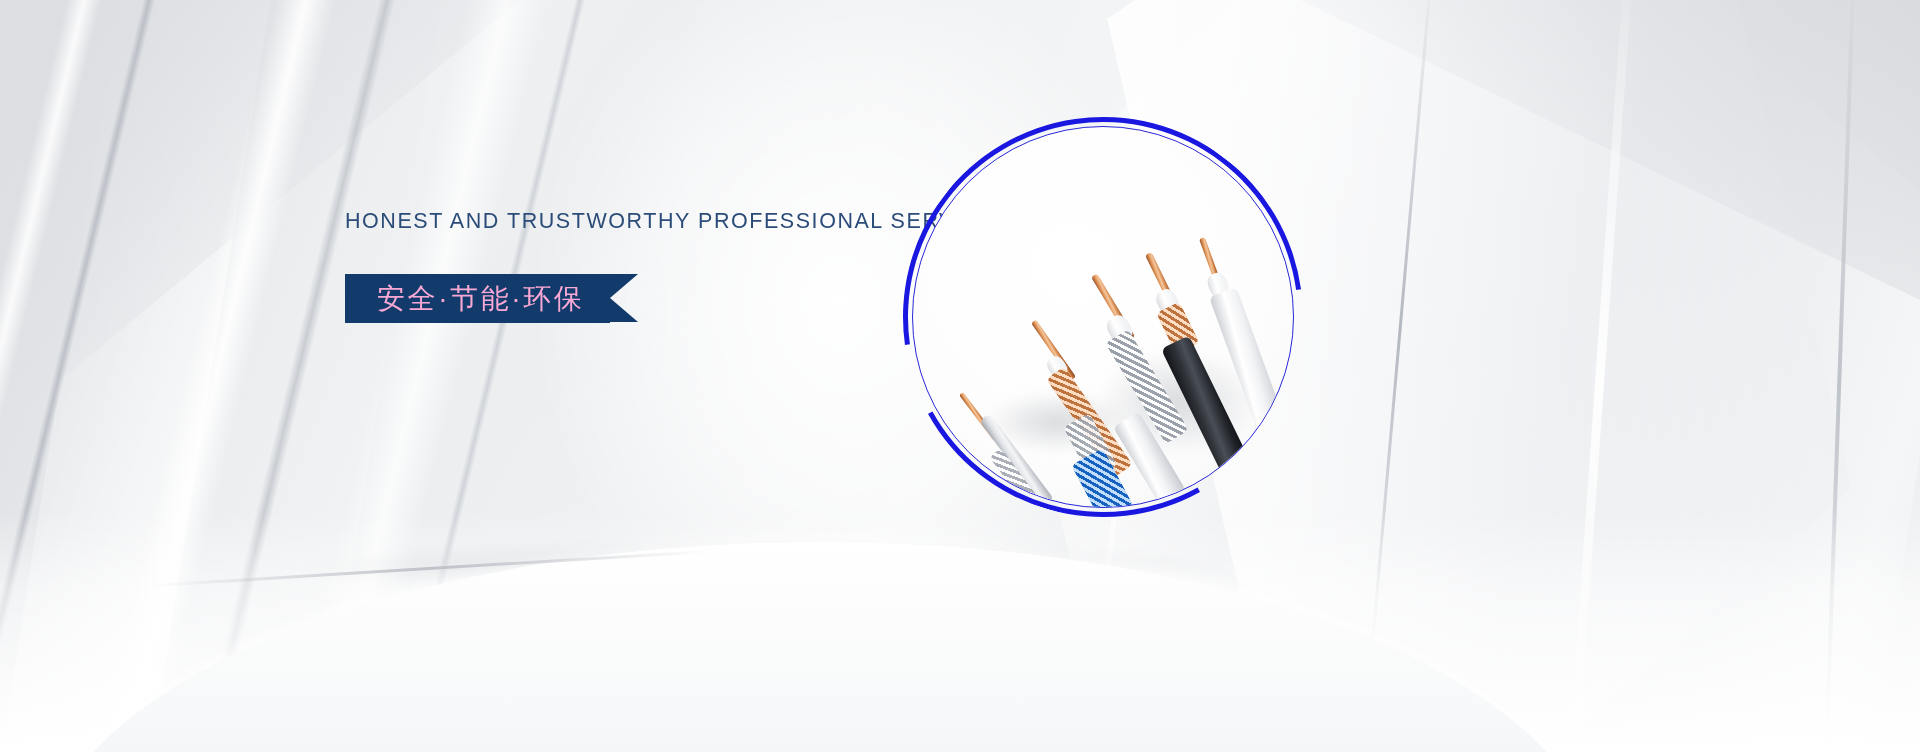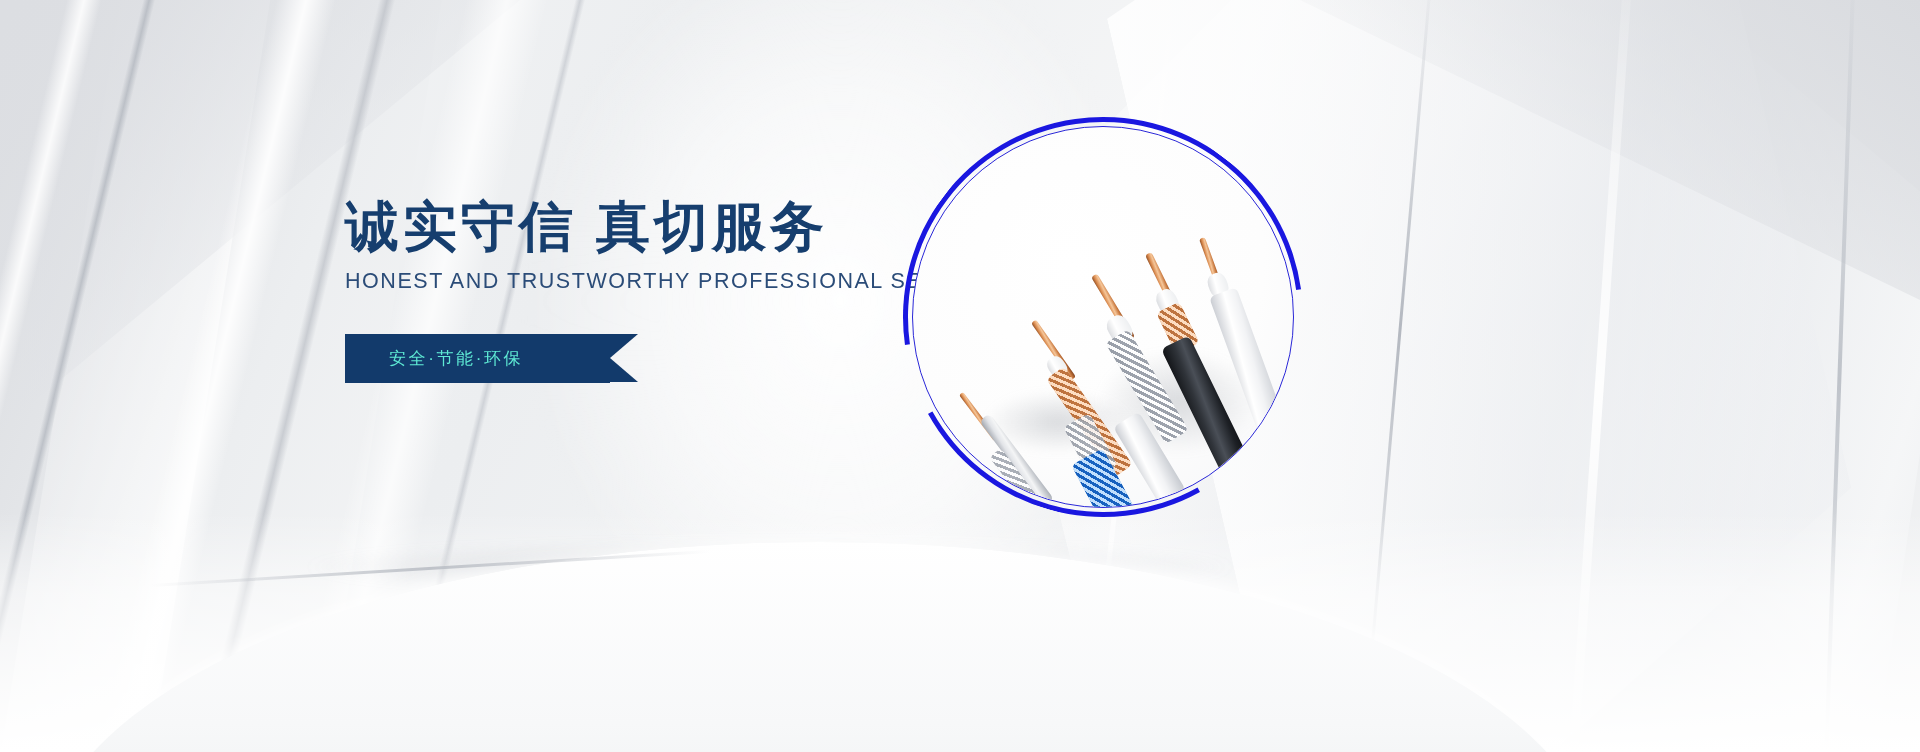--- a/index.html
+++ b/index.html
@@ -176,24 +176,24 @@
   }
   .badge::after {
     content:"";
     position:absolute; left:265px; top:0;
     width:0; height:0;
     border-top:24.5px solid #123a6b;
     border-bottom:24.5px solid #123a6b;
     border-right:28px solid transparent;
   }
   .badge-text {
-    color:#5eead4;
-    font-size:17px;
+    color:#f9a8d4;
+    font-size:28px;
     letter-spacing:2.6px;
-    position:relative; z-index:2;margin-left:12px;
+    position:relative; z-index:2;
   }
 
   
   .medallion {
     position:absolute; left:912px; top:126px;
     width:382px; height:382px;
   }
   .circle-thin {
     position:absolute; inset:0;
     border-radius:50%;
@@ -299,21 +299,20 @@
     <div class="edge-line e4"></div>
 
     <div class="floor"></div>
     <div class="floor-shadow"></div>
     <div class="floor-curve"></div>
     <div class="floor-line"></div>
   </div>
 
   <div class="content">
 
-    <div class="headline">诚实守信 真切服务</div>
 
     <div class="subhead">HONEST AND TRUSTWORTHY PROFESSIONAL SERVICES</div>
 
 
     <div class="badge">
       <span class="badge-text">安全·节能·环保</span>
     </div>
   </div>
 
   <div class="medallion">

